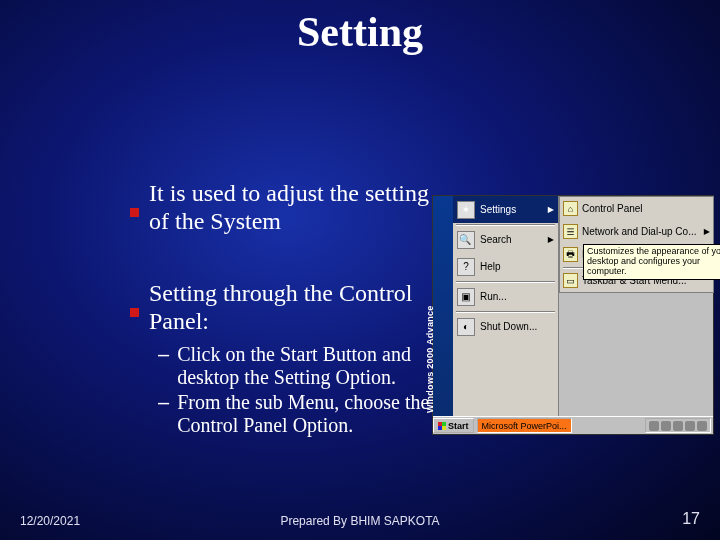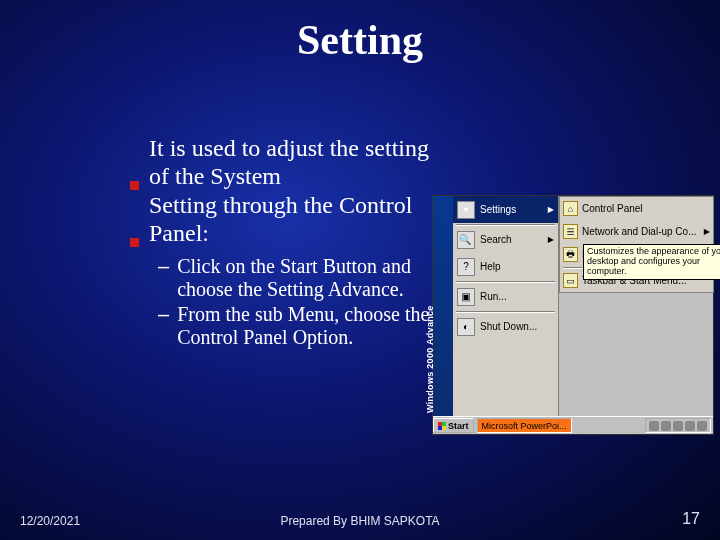--- a/index.html
+++ b/index.html
@@ -2,23 +2,23 @@
 <html><head>
 <meta charset="utf-8">
 <style>
   * { margin:0; padding:0; box-sizing:border-box; }
   body { width:720px; height:540px; overflow:hidden; font-family:Arial,sans-serif; }
   .slide {
     width:720px; height:540px;
     background: radial-gradient(ellipse at 40% 40%, #1830a8 0%, #0c1670 40%, #050a3a 80%, #020520 100%);
     position:relative; color:#fff;
   }
-  .title { text-align:center; font-family:"Times New Roman",serif; font-weight:bold; font-size:42px; padding-top:16px; color:#fff; }
+  .title { text-align:center; font-family:"Times New Roman",serif; font-weight:bold; font-size:42px; padding-top:8px; color:#fff; }
   .content { position:absolute; left:130px; top:135px; width:300px; }
-  .bul { display:flex; align-items:flex-end; margin-bottom:2px; }
+  .bul { display:flex; align-items:center; margin-bottom:2px;margin-top:45px; }
   .bul .sq { width:9px; height:9px; background:#d01818; margin-top:9px; margin-right:10px; flex-shrink:0; }
   .bul .txt { font-family:"Times New Roman",serif; font-size:24px; line-height:1.15; color:#fff; }
   .sub { margin-left:28px; margin-top:8px; }
   .sub .row { display:flex; align-items:flex-start; margin-bottom:2px; }
   .sub .dash { font-size:20px; margin-right:8px; line-height:1.15; }
   .sub .stxt { font-family:"Times New Roman",serif; font-size:20px; line-height:1.15; }
   .footer-date { position:absolute; left:20px; bottom:12px; font-size:12px; color:#e0e0f0; }
   .footer-prep { position:absolute; left:0; right:0; bottom:12px; text-align:center; font-size:12px; color:#e0e0f0; }
   .footer-num { position:absolute; right:20px; bottom:12px; font-size:16px; color:#e0e0f0; }
 
@@ -57,21 +57,21 @@
       <div class="sq"></div>
       <div class="txt">It is used to adjust the setting of the System</div>
     </div>
     <div class="bul">
       <div class="sq"></div>
       <div class="txt">Setting through the Control Panel:</div>
     </div>
     <div class="sub">
       <div class="row">
         <div class="dash">–</div>
-        <div class="stxt">Click on the Start Button and choose the Setting Advance.</div>
+        <div class="stxt">Click on the Start Button and desktop the Setting Option.</div>
       </div>
       <div class="row">
         <div class="dash">–</div>
         <div class="stxt">From the sub Menu, choose the Control Panel Option.</div>
       </div>
     </div>
   </div>
 
   <div class="shot">
     <div class="sidebar">

